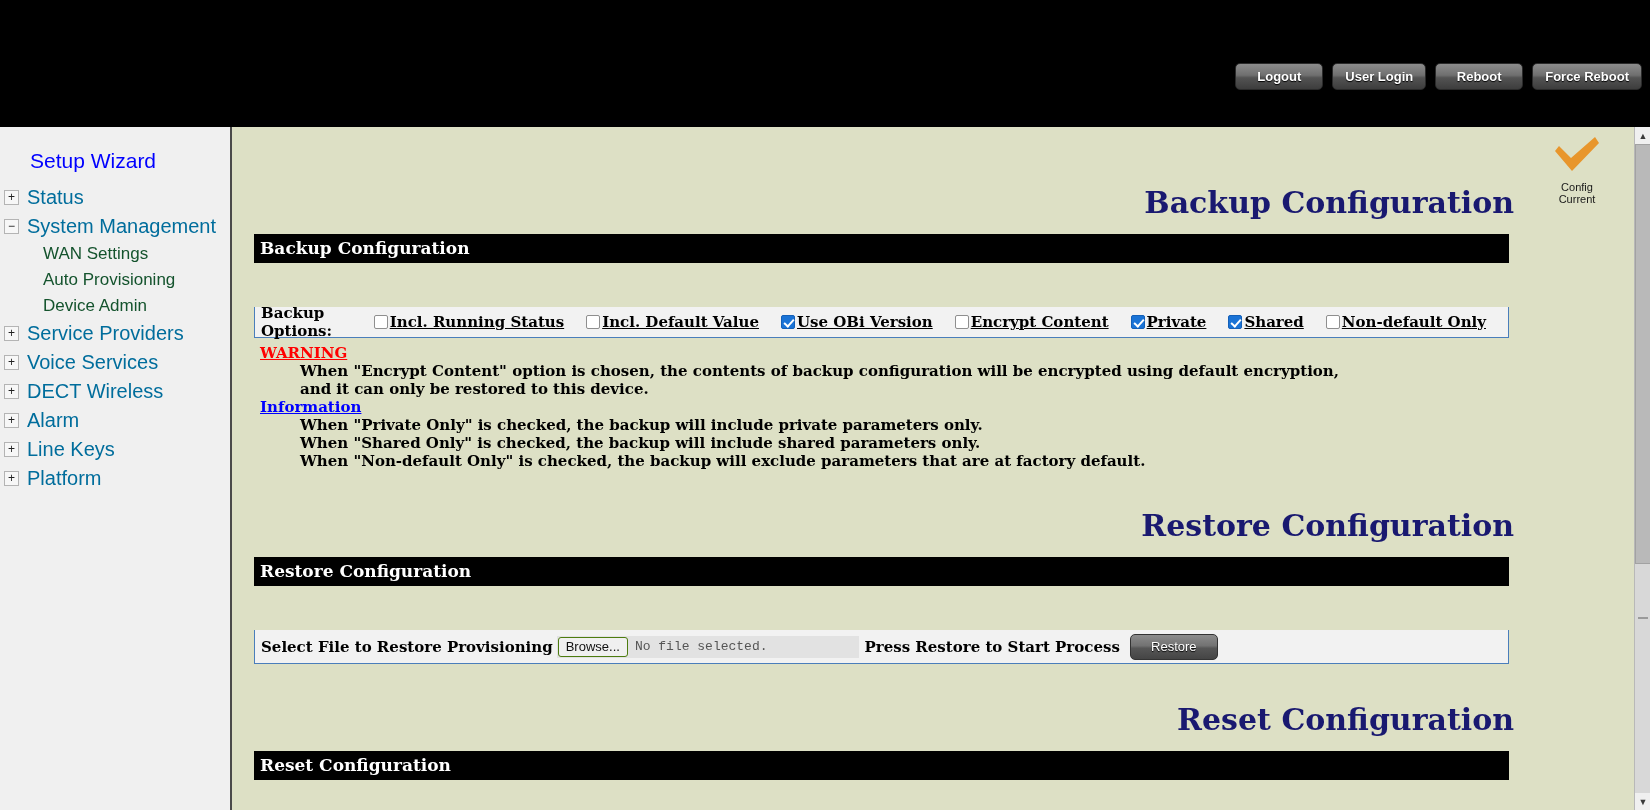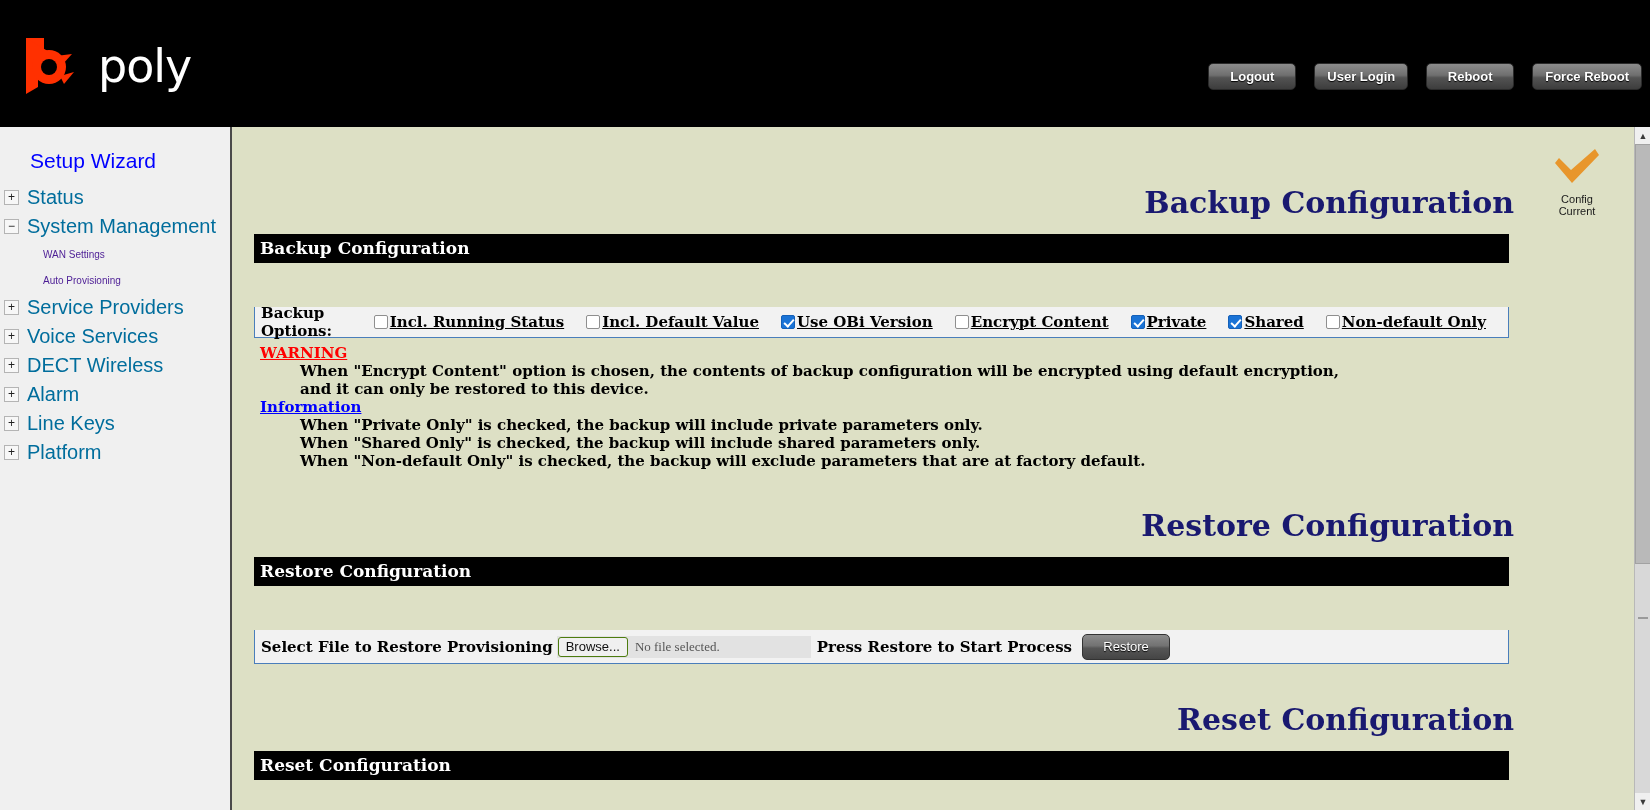--- a/index.html
+++ b/index.html
@@ -23,21 +23,21 @@
     display: flex; align-items: center;
   }
   .logo-mark { width: 62px; height: 68px; display: block; }
   .logo-word {
     color: #ffffff; font-size: 46px; line-height: 46px;
     margin-left: 14px; letter-spacing: -1px;
     font-family: "DejaVu Sans", sans-serif;
   }
   .header-buttons {
     position: absolute; right: 8px; top: 63px;
-    display: flex; gap: 18px;
+    display: flex; gap: 9px;
   }
   .hdr-btn {
     height: 27px; min-width: 88px; padding: 0 12px;
     border-radius: 5px;
     background: linear-gradient(to bottom, #8c8c8c 0%, #6f6f6f 45%, #535353 55%, #3d3d3d 100%);
     border: 1px solid #2a2a2a;
     color: #ffffff; font-size: 13px; font-weight: bold;
     display: flex; align-items: center; justify-content: center;
     text-shadow: 0 1px 1px #000;
     cursor: pointer;
@@ -67,35 +67,35 @@
     background: #f7f7f7;
     color: #222; font-size: 12px; line-height: 13px;
     text-align: center; font-family: "Liberation Sans", sans-serif;
     margin-right: 8px; flex: 0 0 auto;
     cursor: pointer;
   }
   .nav-top {
     color: #006d9c; font-size: 20px; cursor: pointer;
   }
   .nav-sub {
-    color: #4c1d95; font-size: 10px;
+    color: #14532d; font-size: 17px;
     padding-left: 43px; height: 26px;
     display: flex; align-items: center;
     cursor: pointer;
   }
 
   
   .main {
     position: absolute; left: 232px; top: 127px;
     width: 1402px; height: 683px;
     background: #dde0c5;
     overflow: hidden;
   }
   .config-badge {
-    position: absolute; right: 22px; top: 20px;
+    position: absolute; right: 22px; top: 8px;
     width: 70px; text-align: center;
   }
   .config-badge .lbl {
     font-size: 11px; color: #1a1a1a; line-height: 12px;
     font-family: "Liberation Sans", sans-serif;
   }
 
   .section-title {
     text-align: right;
     color: #191970;
@@ -183,21 +183,21 @@
     height: 20px; padding: 0 7px;
     background: #f0f0f0;
     border: 1px solid #4d7c0f;
     border-radius: 3px;
     font-family: "Liberation Sans", sans-serif;
     font-size: 13px; font-weight: normal; color: #111;
     display: flex; align-items: center;
     cursor: pointer;
   }
   .file-name {
-    font-family: Liberation Serif, serif;
+    font-family: Liberation Mono, monospace;
     font-size: 13px; font-weight: normal; color: #555;
     padding: 0 90px 0 7px;
   }
 
   
   .scrollbar {
     position: absolute; right: 0; top: 127px;
     width: 16px; height: 683px;
     background: #d8d8d8;
     border-left: 1px solid #b8b8b8;
@@ -221,32 +221,20 @@
     position: absolute; right: 2px; top: 490px;
     width: 10px; height: 2px; background: #9a9a9a;
   }
 </style>
 </head>
 <body>
 
 <div id="app">
 
   <div class="header">
-    <div class="logo-wrap">
-      <svg class="logo-mark" viewBox="0 0 62 68">
-        <path d="M4 6 L22 6 L22 24 L4 24 Z" fill="#ff3000"></path>
-        <path d="M4 6 L34 24 L22 31 L4 24 Z" fill="#ff3000"></path>
-        <path d="M4 24 L4 62 L16 55 L16 24 Z" fill="#ff3000"></path>
-        <path d="M34 24 L50 22 L40 33 L30 30 Z" fill="#ff3000"></path>
-        <circle cx="27" cy="35" r="17" fill="#ff3000"></circle>
-        <circle cx="27" cy="35" r="8" fill="#000000"></circle>
-        <path d="M38 44 L52 40 L42 52 Z" fill="#ff3000"></path>
-      </svg>
-      <div class="logo-word">poly</div>
-    </div>
     <div class="header-buttons">
       <div class="hdr-btn">Logout</div>
       <div class="hdr-btn">User Login</div>
       <div class="hdr-btn">Reboot</div>
       <div class="hdr-btn">Force Reboot</div>
     </div>
   </div>
 
   <div class="sidebar">
     <div class="nav-wizard">Setup Wizard</div>
@@ -255,20 +243,21 @@
       <span class="toggle">+</span>
       <span class="nav-top">Status</span>
     </div>
 
     <div class="nav-row">
       <span class="toggle">−</span>
       <span class="nav-top">System Management</span>
     </div>
     <div class="nav-sub">WAN Settings</div>
     <div class="nav-sub">Auto Provisioning</div>
+    <div class="nav-sub">Device Admin</div>
 
     <div class="nav-row">
       <span class="toggle">+</span>
       <span class="nav-top">Service Providers</span>
     </div>
     <div class="nav-row">
       <span class="toggle">+</span>
       <span class="nav-top">Voice Services</span>
     </div>
     <div class="nav-row">

